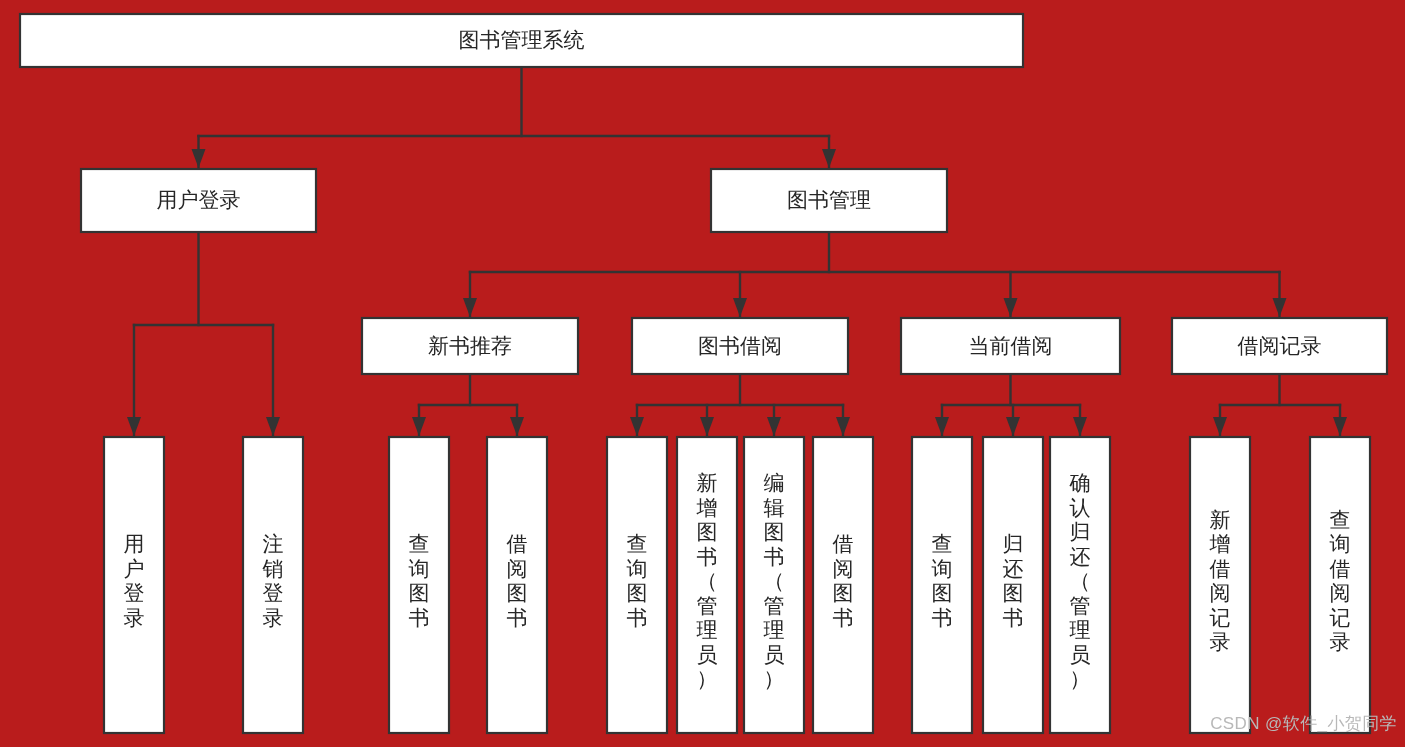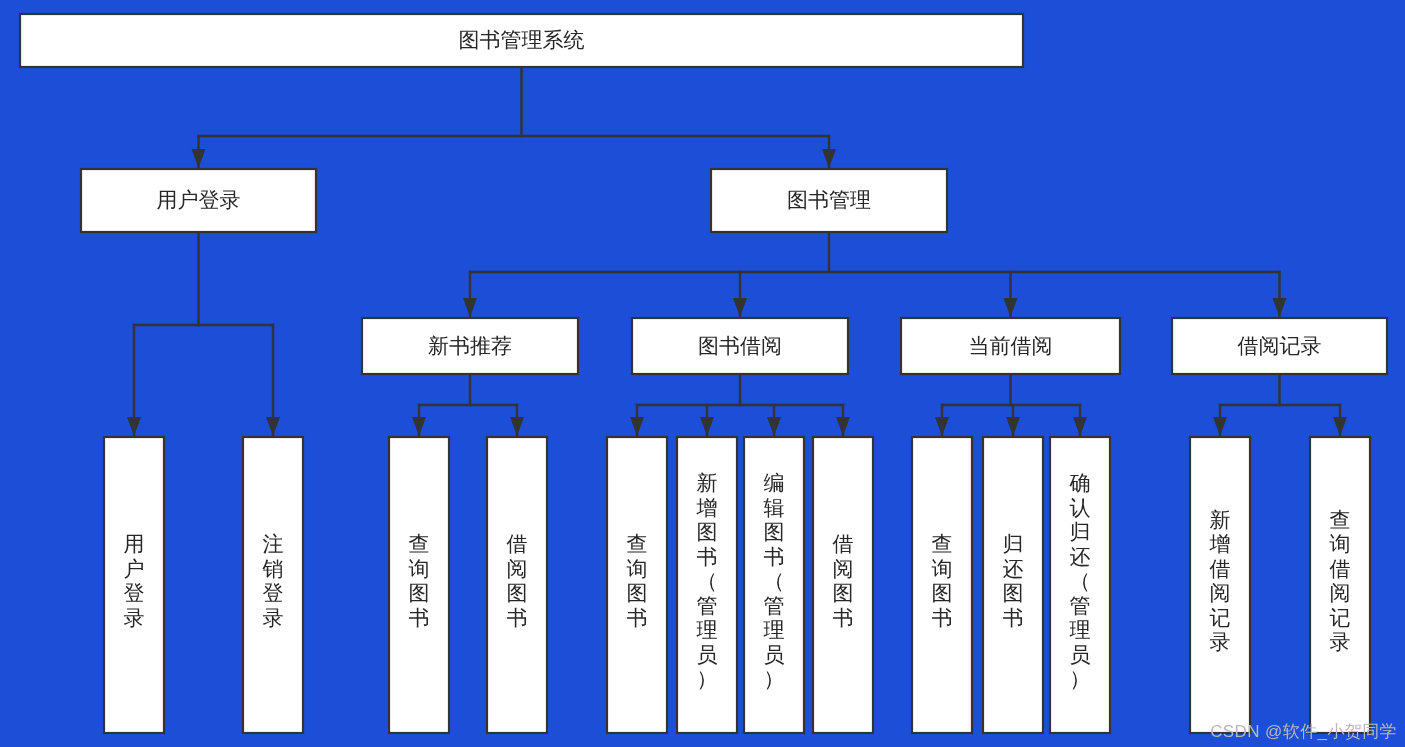--- a/index.html
+++ b/index.html
@@ -8,21 +8,21 @@
     padding: 0;
     background: #ffffff;
   }
   body {
     font-family: "Liberation Sans", "DejaVu Sans", sans-serif;
   }
   #diagram-root {
     position: relative;
     width: 1405px;
     height: 747px;
-    background: #1d4ed8;
+    background: #b91c1c;
     overflow: hidden;
   }
   svg#flow-svg {
     position: absolute;
     left: 0;
     top: 0;
     width: 1405px;
     height: 747px;
     display: block;
   }
@@ -50,21 +50,21 @@
   }
   .node-label-vert {
     fill: #262626;
     font-family: "Liberation Sans", "DejaVu Sans", sans-serif;
     font-size: 21px;
     text-anchor: middle;
   }
   .watermark-text {
     position: absolute;
     right: 8px;
-    bottom: 4px;
+    bottom: 12px;
     font-family: "Liberation Sans", "DejaVu Sans", sans-serif;
     font-size: 17px;
     color: #b8b8b8;
     white-space: nowrap;
     pointer-events: none;
     letter-spacing: 0.4px;
   }
 </style>
 </head>
 <body>

